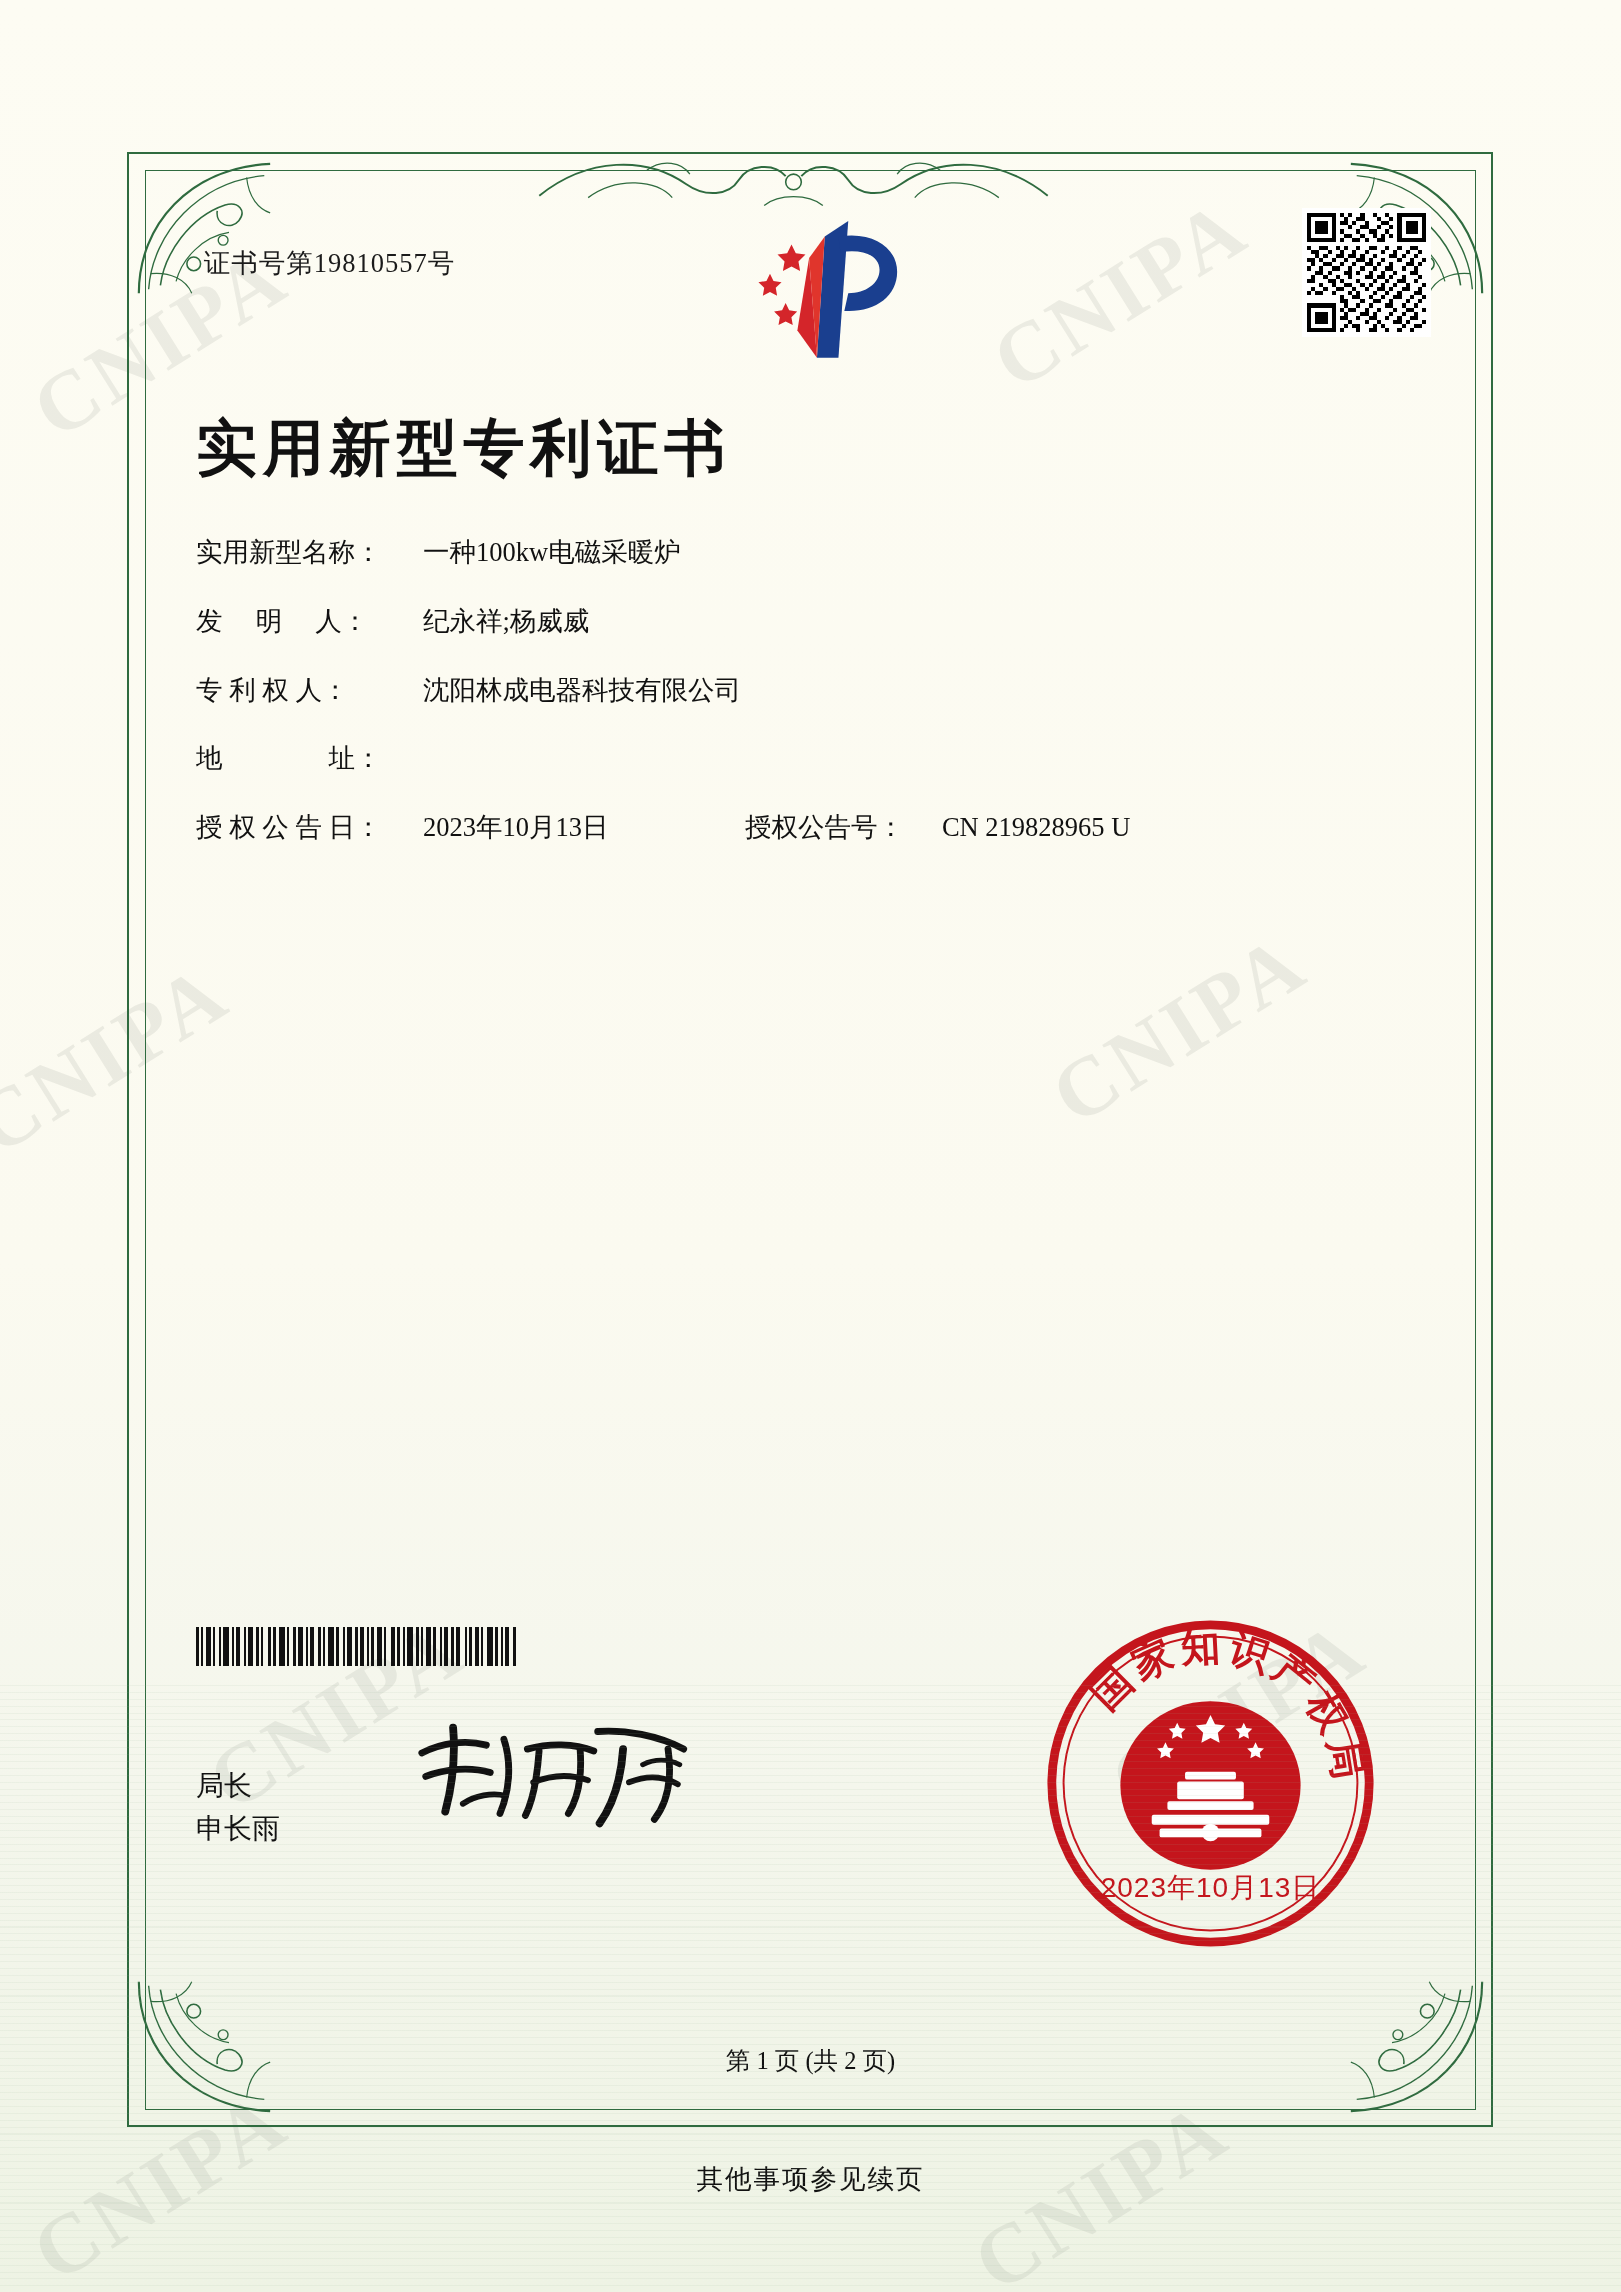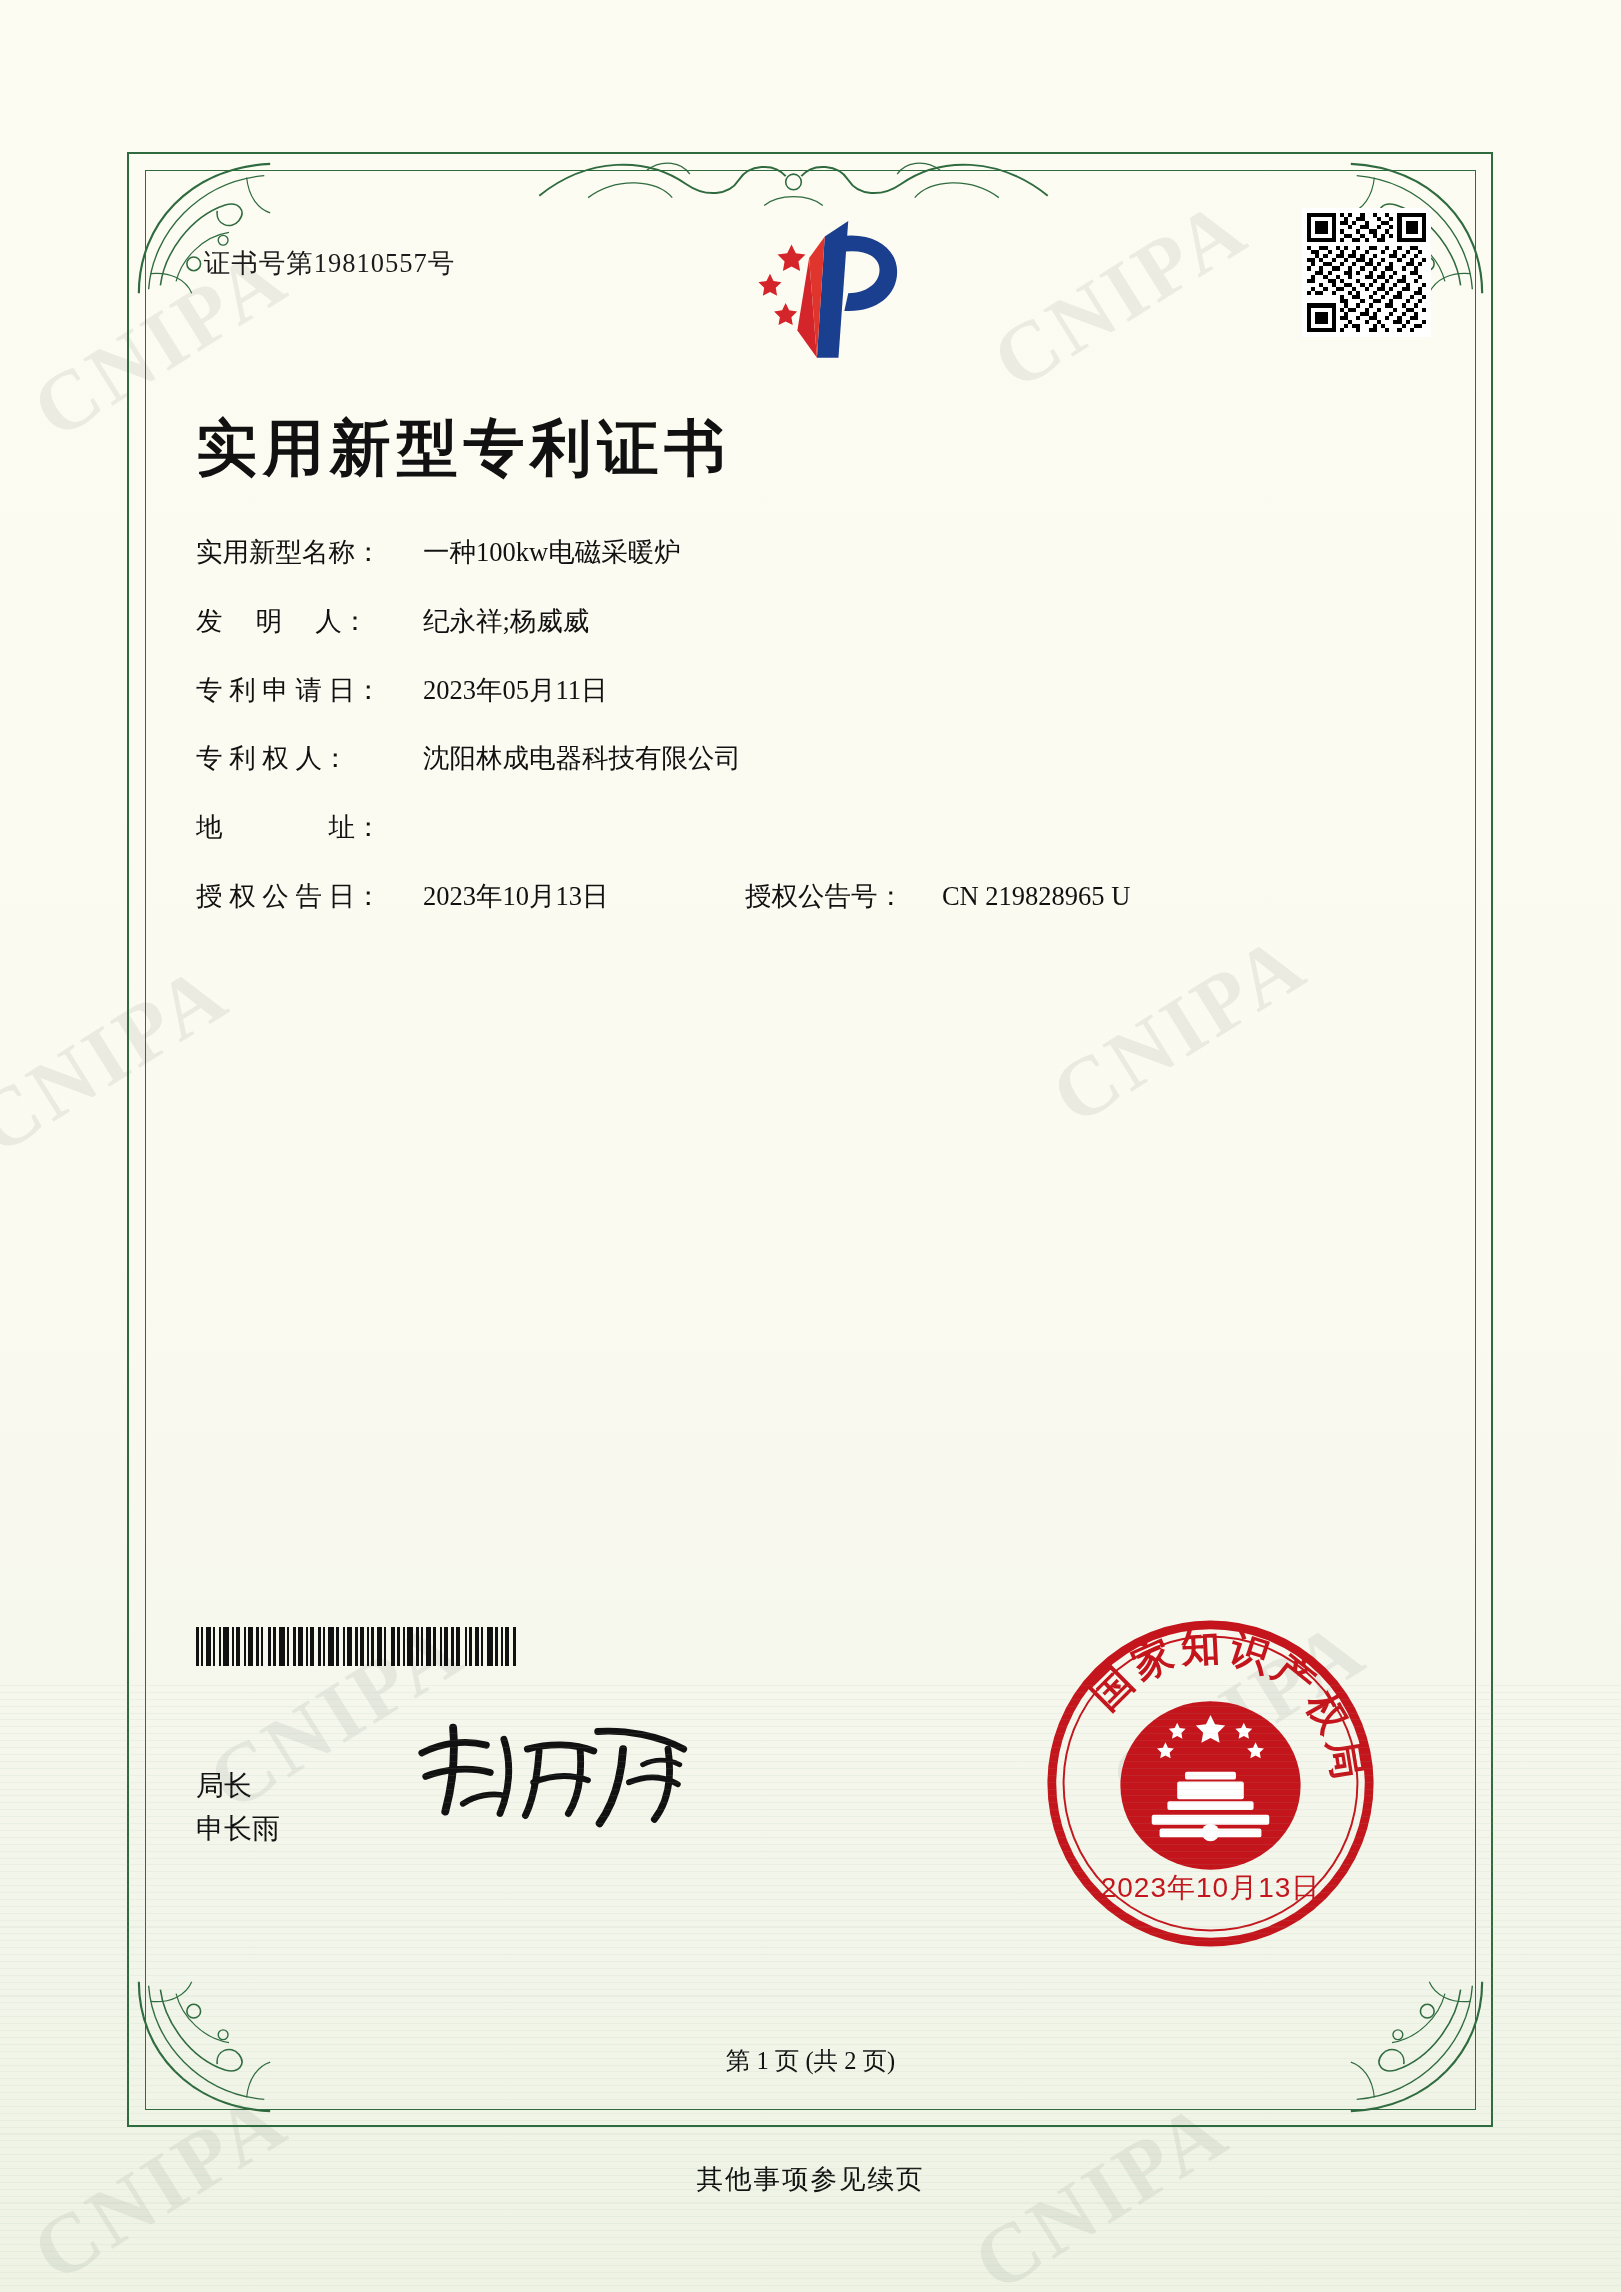--- a/index.html
+++ b/index.html
@@ -543,24 +543,20 @@
     <div class="fields">
       <div class="frow">
         <div class="flabel">实用新型名称：</div>
         <div class="fvalue">一种100kw电磁采暖炉</div>
       </div>
       <div class="frow">
         <div class="flabel">发　 明　 人：</div>
         <div class="fvalue">纪永祥;杨威威</div>
       </div>
       <div class="frow">
-        <div class="flabel">专 利 申 请 日：</div>
-        <div class="fvalue">2023年05月11日</div>
-      </div>
-      <div class="frow">
         <div class="flabel">专 利 权 人：</div>
         <div class="fvalue">沈阳林成电器科技有限公司</div>
       </div>
       <div class="frow">
         <div class="flabel">地　　　　址：</div>
       </div>
 
       <div class="frow two">
         <div class="seg1">
           <div class="flabel">授 权 公 告 日：</div>

